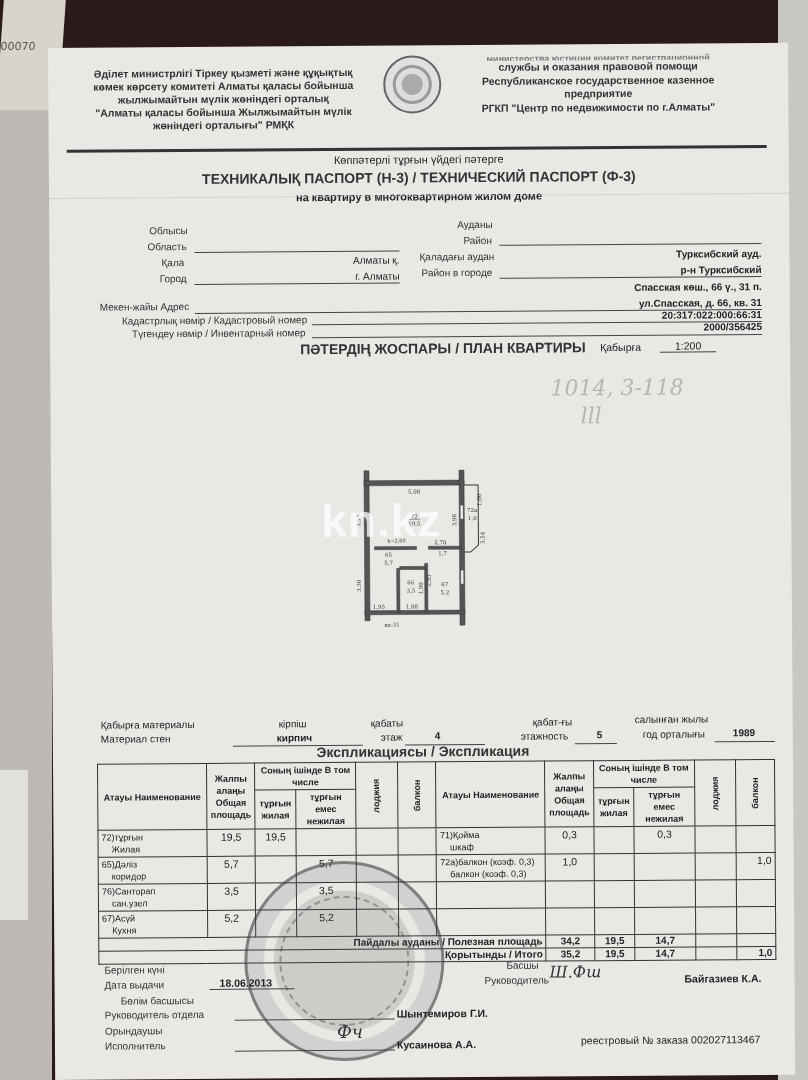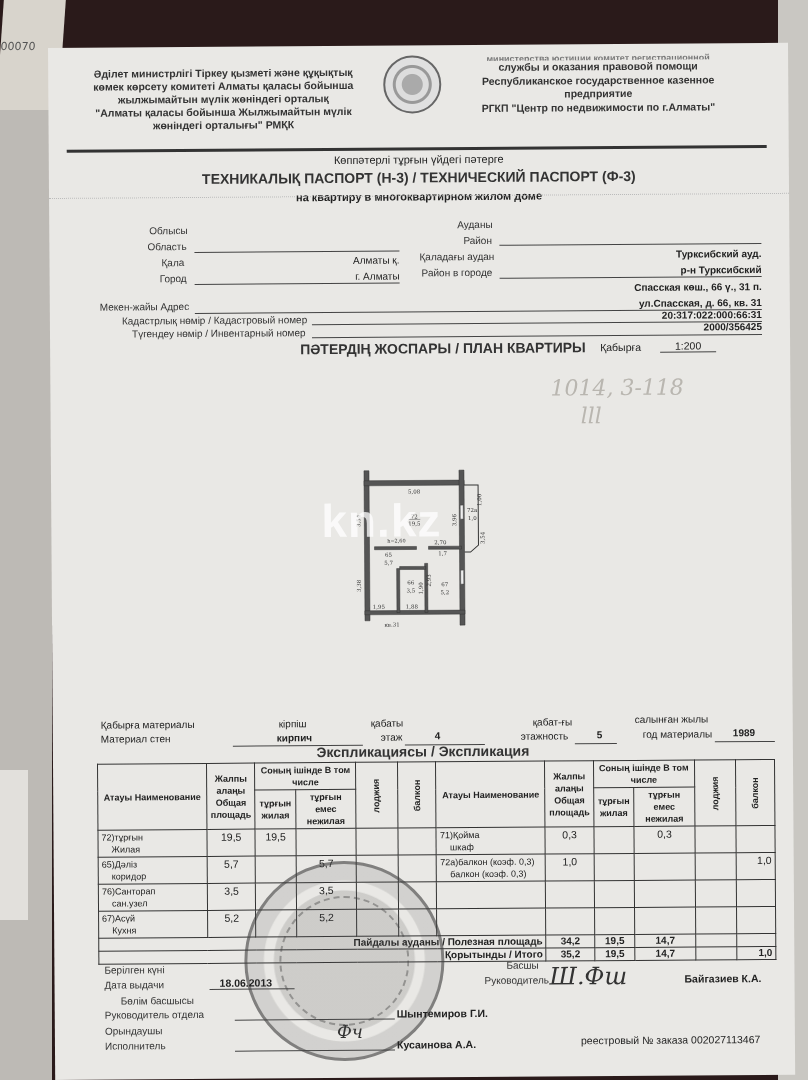--- a/index.html
+++ b/index.html
@@ -36,21 +36,21 @@
   table.expl td, table.expl th { border: 1px solid #333; padding: 1px 3px; vertical-align: top; }
   table.expl th { font-weight: bold; text-align: center; vertical-align: middle; font-size: 9px; line-height: 12px; }
   table.expl th.vert span { display: inline-block; transform: rotate(-90deg); white-space: nowrap; }
   table.expl td.name { font-size: 9px; line-height: 12px; }
   table.expl td.num { text-align: center; font-size: 10.5px; }
   table.expl td.numr { text-align: right; font-size: 10.5px; }
   table.expl tr.row td { height: 27px; }
   table.expl tr.sum td { height: 13px; font-weight: bold; font-size: 10px; padding: 0 3px; }
   .stamp { left: 190px; top: 815px; width: 200px; height: 200px; border-radius: 50%; border: 3px solid rgba(60,60,60,0.55); background: radial-gradient(circle, rgba(80,80,80,0.18) 0 70px, rgba(0,0,0,0) 71px 80px, rgba(80,80,80,0.15) 81px); }
   .stamp-inner { left: 225px; top: 850px; width: 130px; height: 130px; border-radius: 50%; border: 2px dashed rgba(60,60,60,0.4); }
-  .sig { font-family: "DejaVu Serif", serif; font-style: italic; color: #333; font-size: 24px; }
+  .sig { font-family: "DejaVu Serif", serif; font-style: italic; color: #333; font-size: 16px; }
 </style>
 </head>
 <body>
 
 <div class="backsheet">
     <span class="num">00070</span>
   </div>
 <div class="left-edge"></div>
 <div class="left-scrap"></div>
 <div class="right-edge"></div>
@@ -168,21 +168,21 @@
   <div class="abs line" style="left:180px;top:699px;width:130px;"></div>
   <div class="abs mat-row" style="left:318px;top:672px;">қабаты</div>
   <div class="abs mat-row" style="left:328px;top:686px;">этаж</div>
   <div class="abs mat-row" style="left:382px;top:685px;font-weight:bold;">4</div>
   <div class="abs line" style="left:352px;top:699px;width:80px;"></div>
   <div class="abs mat-row" style="left:480px;top:672px;">қабат-ғы</div>
   <div class="abs mat-row" style="left:468px;top:686px;">этажность</div>
   <div class="abs mat-row" style="left:544px;top:685px;font-weight:bold;">5</div>
   <div class="abs line" style="left:522px;top:699px;width:42px;"></div>
   <div class="abs mat-row" style="left:582px;top:670px;">салынған жылы</div>
-  <div class="abs mat-row" style="left:590px;top:685px;">год материалы</div>
+  <div class="abs mat-row" style="left:590px;top:685px;">год орталығы</div>
   <div class="abs mat-row" style="left:680px;top:684px;font-weight:bold;">1989</div>
   <div class="abs line" style="left:662px;top:698px;width:60px;"></div>
 
   <div class="abs expl-title">Экспликациясы / Экспликация</div>
 
   <table class="expl">
     <tbody>
         <tr>
       <th rowspan="2" style="width:108px">Атауы Наименование</th>
       <th rowspan="2" style="width:48px">Жалпы алаңы Общая площадь</th>

